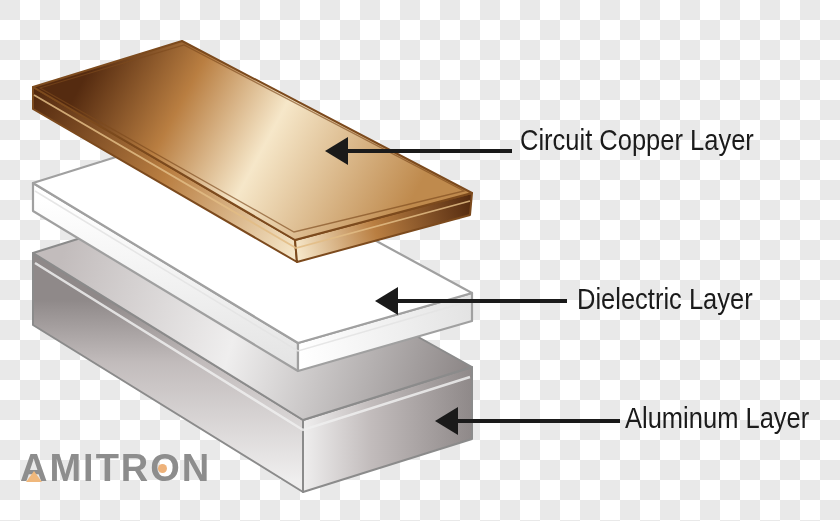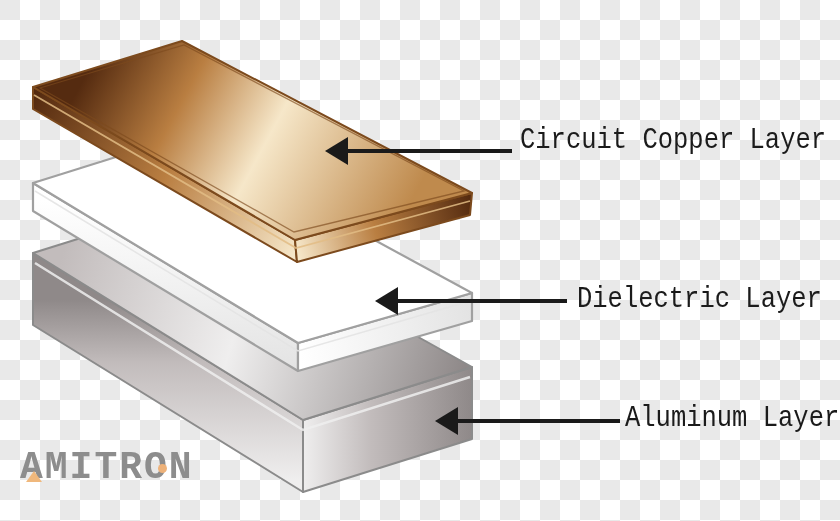--- a/index.html
+++ b/index.html
@@ -1,20 +1,20 @@
 <!DOCTYPE html>
 <html><head>
 <meta charset="utf-8">
 <style>
   html,body{margin:0;padding:0;}
   .canvas{
     position:relative;
     width:840px;height:521px;
     overflow:hidden;
-    font-family:Liberation Mono, monospace;
+    font-family:Liberation Sans, sans-serif;
     
     background-image:conic-gradient(#ffffff 0 25%, #e9e9e9 0 50%, #ffffff 0 75%, #e9e9e9 0);
     background-size:40px 40px;
   }
   .stack-svg{position:absolute;left:0;top:0;}
   .label{
     position:absolute;
     color:#1b1b1b;
     font-size:30px;
     line-height:30px;

